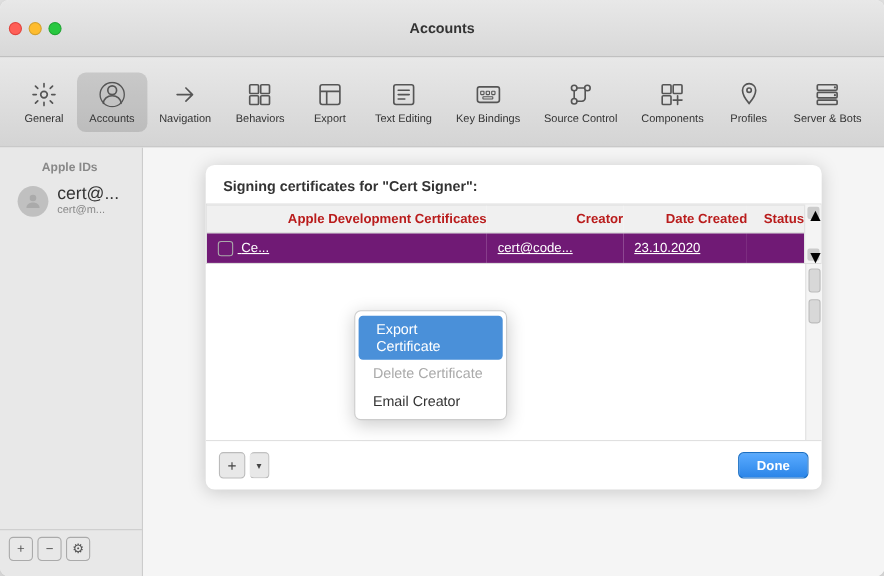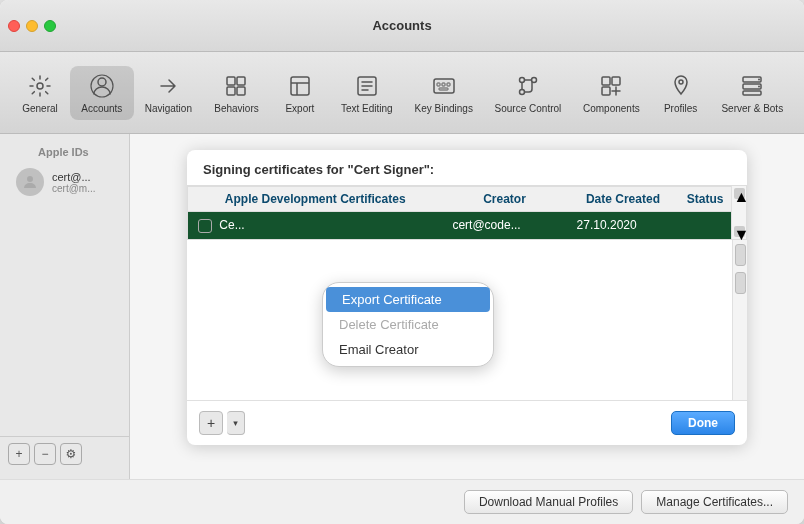--- a/index.html
+++ b/index.html
@@ -140,21 +140,21 @@
       justify-content: center;
       font-size: 14px;
       color: #888;
       flex-shrink: 0;
     }
     .sidebar-text {
       display: flex;
       flex-direction: column;
     }
     .sidebar-name {
-      font-size: 11px;
+      font-size: 16px;
       color: #333;
     }
     .sidebar-email {
       font-size: 10px;
       color: #888;
     }
 
     
     .sidebar-footer {
       margin-top: auto;
@@ -211,55 +211,56 @@
       width: 100%;
       border-collapse: collapse;
       font-size: 12px;
     }
     .cert-table thead tr {
       background: #f0f0f0;
       border-bottom: 1px solid #ddd;
       border-top: 1px solid #ddd;
     }
     .cert-table th {
-      text-align: center;
+      text-align: right;
       padding: 5px 0;
       font-weight: 600;
-      color: #0c4a6e;
+      color: #b91c1c;
       font-size: 12px;
     }
     .cert-table td {
       padding: 6px 10px;
       color: #333;
       font-size: 12px;
     }
     .cert-table .cert-row-selected td {
-      background: #14532d;
+      background: #701a75;
       color: white;
+      text-decoration: underline;
     }
     .cert-checkbox {
       width: 14px;
       height: 14px;
       border: 1px solid #aaa;
       border-radius: 3px;
       display: inline-block;
       vertical-align: middle;
       margin-right: 4px;
     }
 
     
     .context-menu {
       position: absolute;
       top: 148px;
       left: 192px;
       background: white;
       border: 1px solid #ccc;
-      border-radius: 17px;
+      border-radius: 6px;
       box-shadow: 0 4px 16px rgba(0,0,0,0.2);
-      width: 172px;
+      width: 139px;
       z-index: 100;
       padding: 4px 0;
     }
     .context-menu-item {
       padding: 5px 16px;
       font-size: 13px;
       cursor: pointer;
       color: #333;
     }
     .context-menu-item.active {
@@ -511,21 +512,21 @@
                   <th>Status</th>
                 </tr>
               </thead>
               <tbody>
                 <tr class="cert-row-selected">
                   <td>
                     <span class="cert-checkbox"></span>
                     <span>Ce...</span>
                   </td>
                   <td>cert@code...</td>
-                  <td>27.10.2020</td>
+                  <td>23.10.2020</td>
                   <td></td>
                 </tr>
               </tbody>
             </table>
           </div>
 
           <div style="width:15px; background:#f4f4f4; border-left:1px solid #e0e0e0; display:flex; flex-direction:column; align-items:center; padding: 2px 2px;">
             <div style="width:11px; height:11px; background:#ccc; border-radius:2px; margin-bottom:2px;">▲</div>
             <div style="flex:1;"></div>
             <div style="width:11px; height:11px; background:#ccc; border-radius:2px; margin-top:2px;">▼</div>
@@ -550,17 +551,13 @@
       </div>
 
       <div class="context-menu">
         <div class="context-menu-item active">Export Certificate</div>
         <div class="context-menu-item disabled">Delete Certificate</div>
         <div class="context-menu-item">Email Creator</div>
       </div>
     </div>
   </div>
 
-  <div class="bottom-bar">
-    <button class="btn-outline">Download Manual Profiles</button>
-    <button class="btn-outline">Manage Certificates...</button>
-  </div>
 </div>
 
 </body></html>

